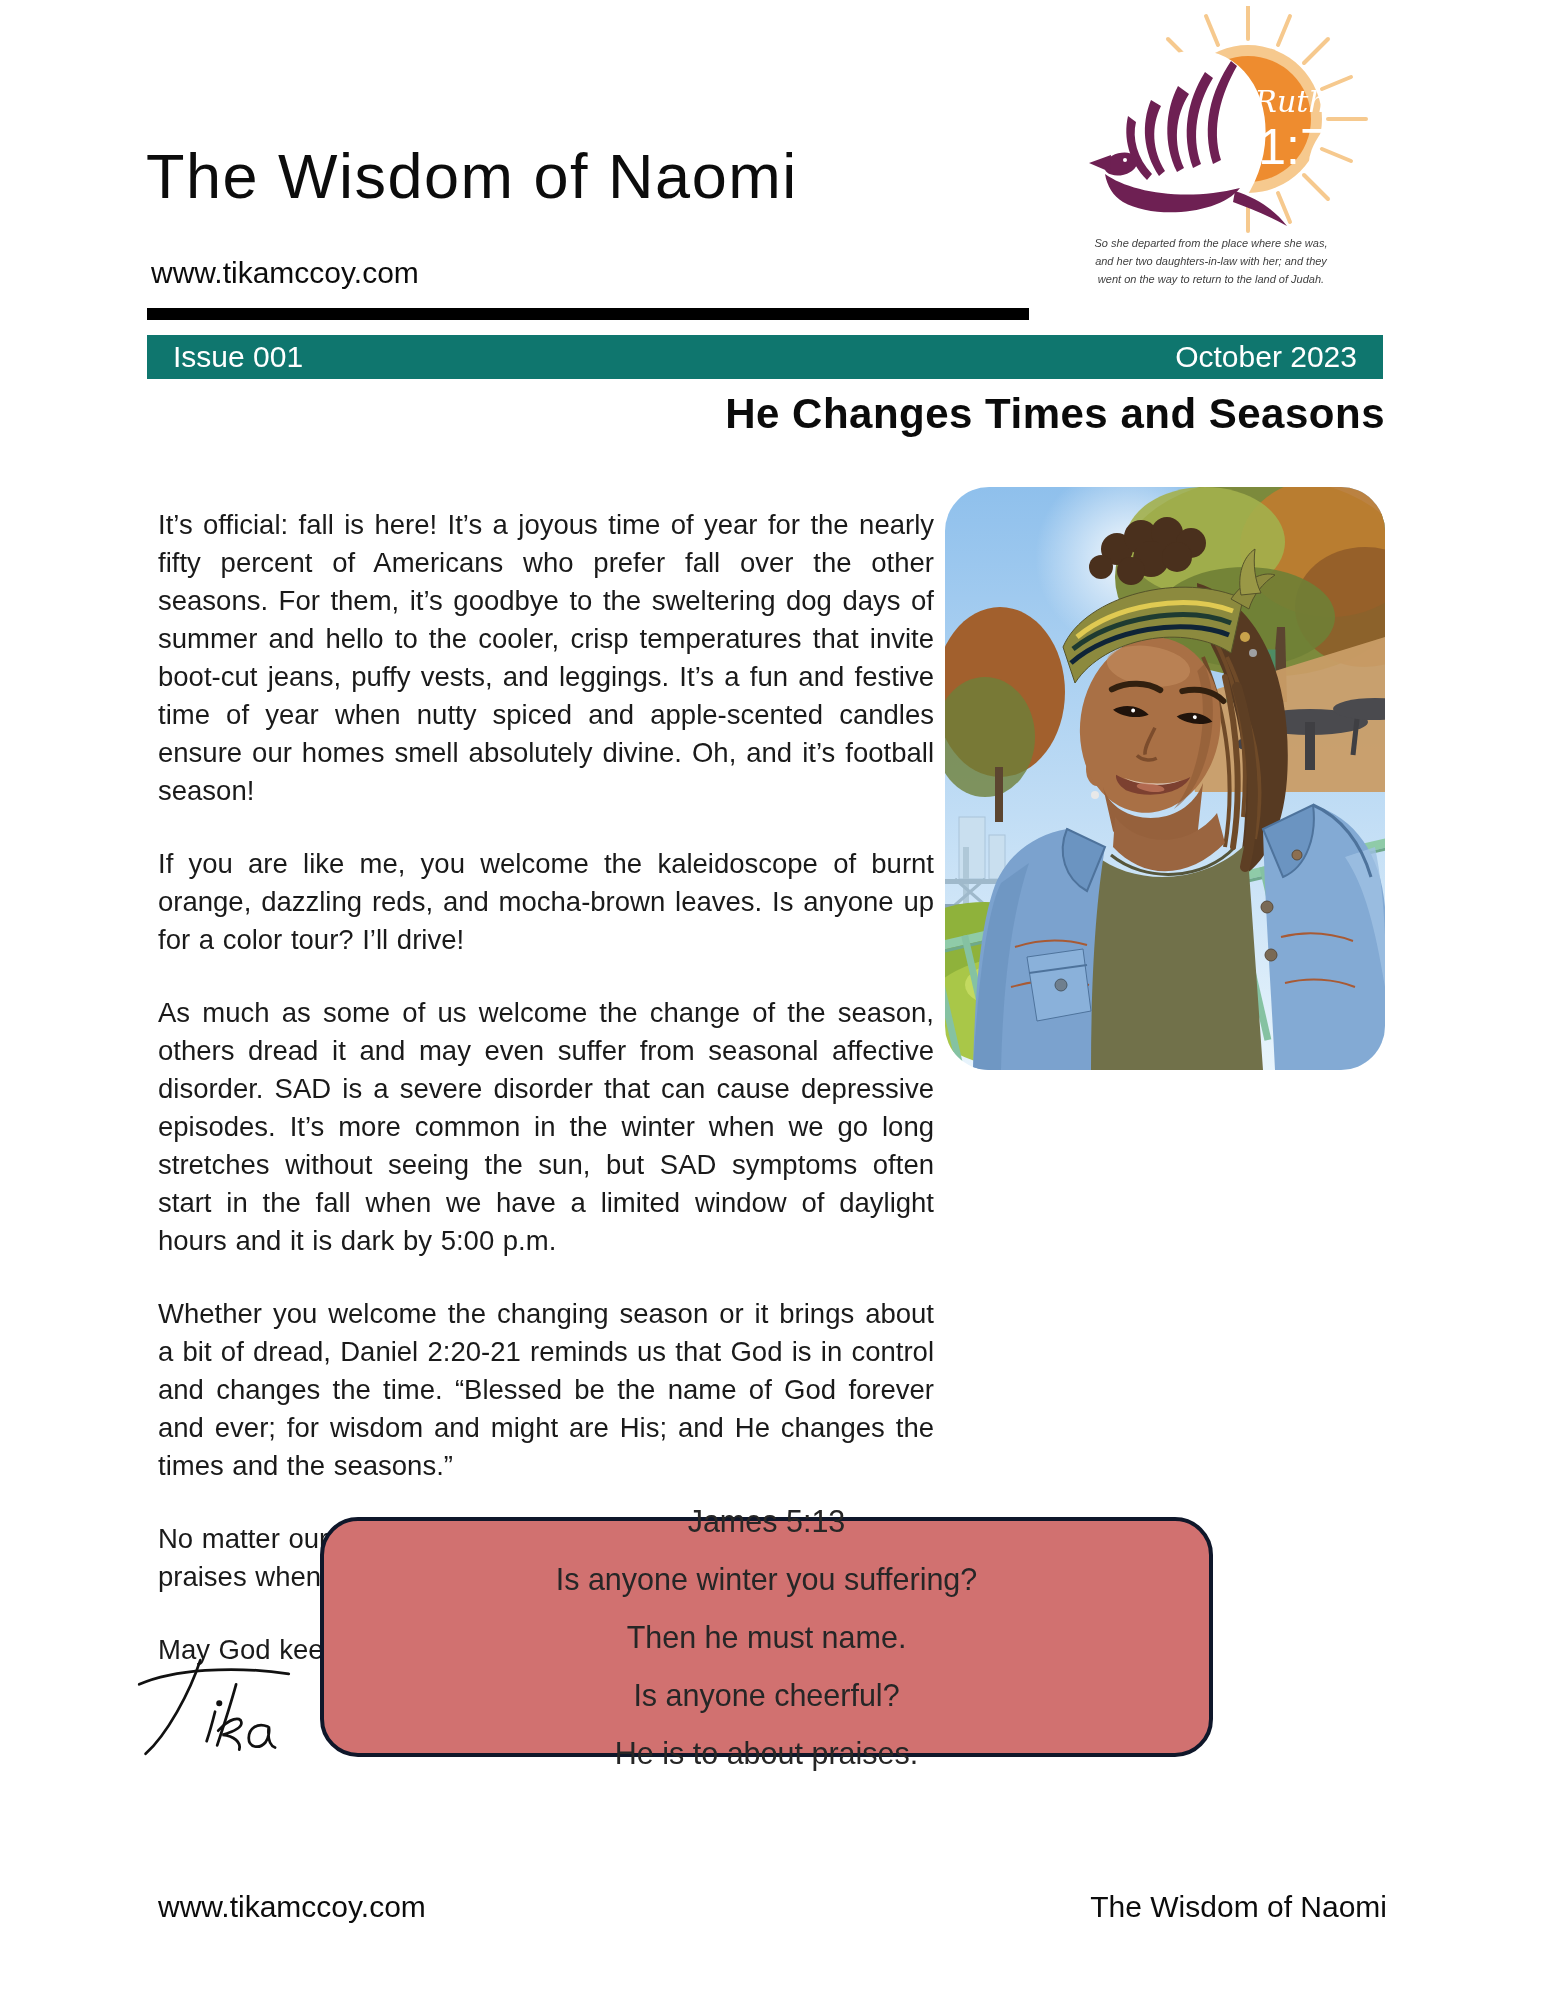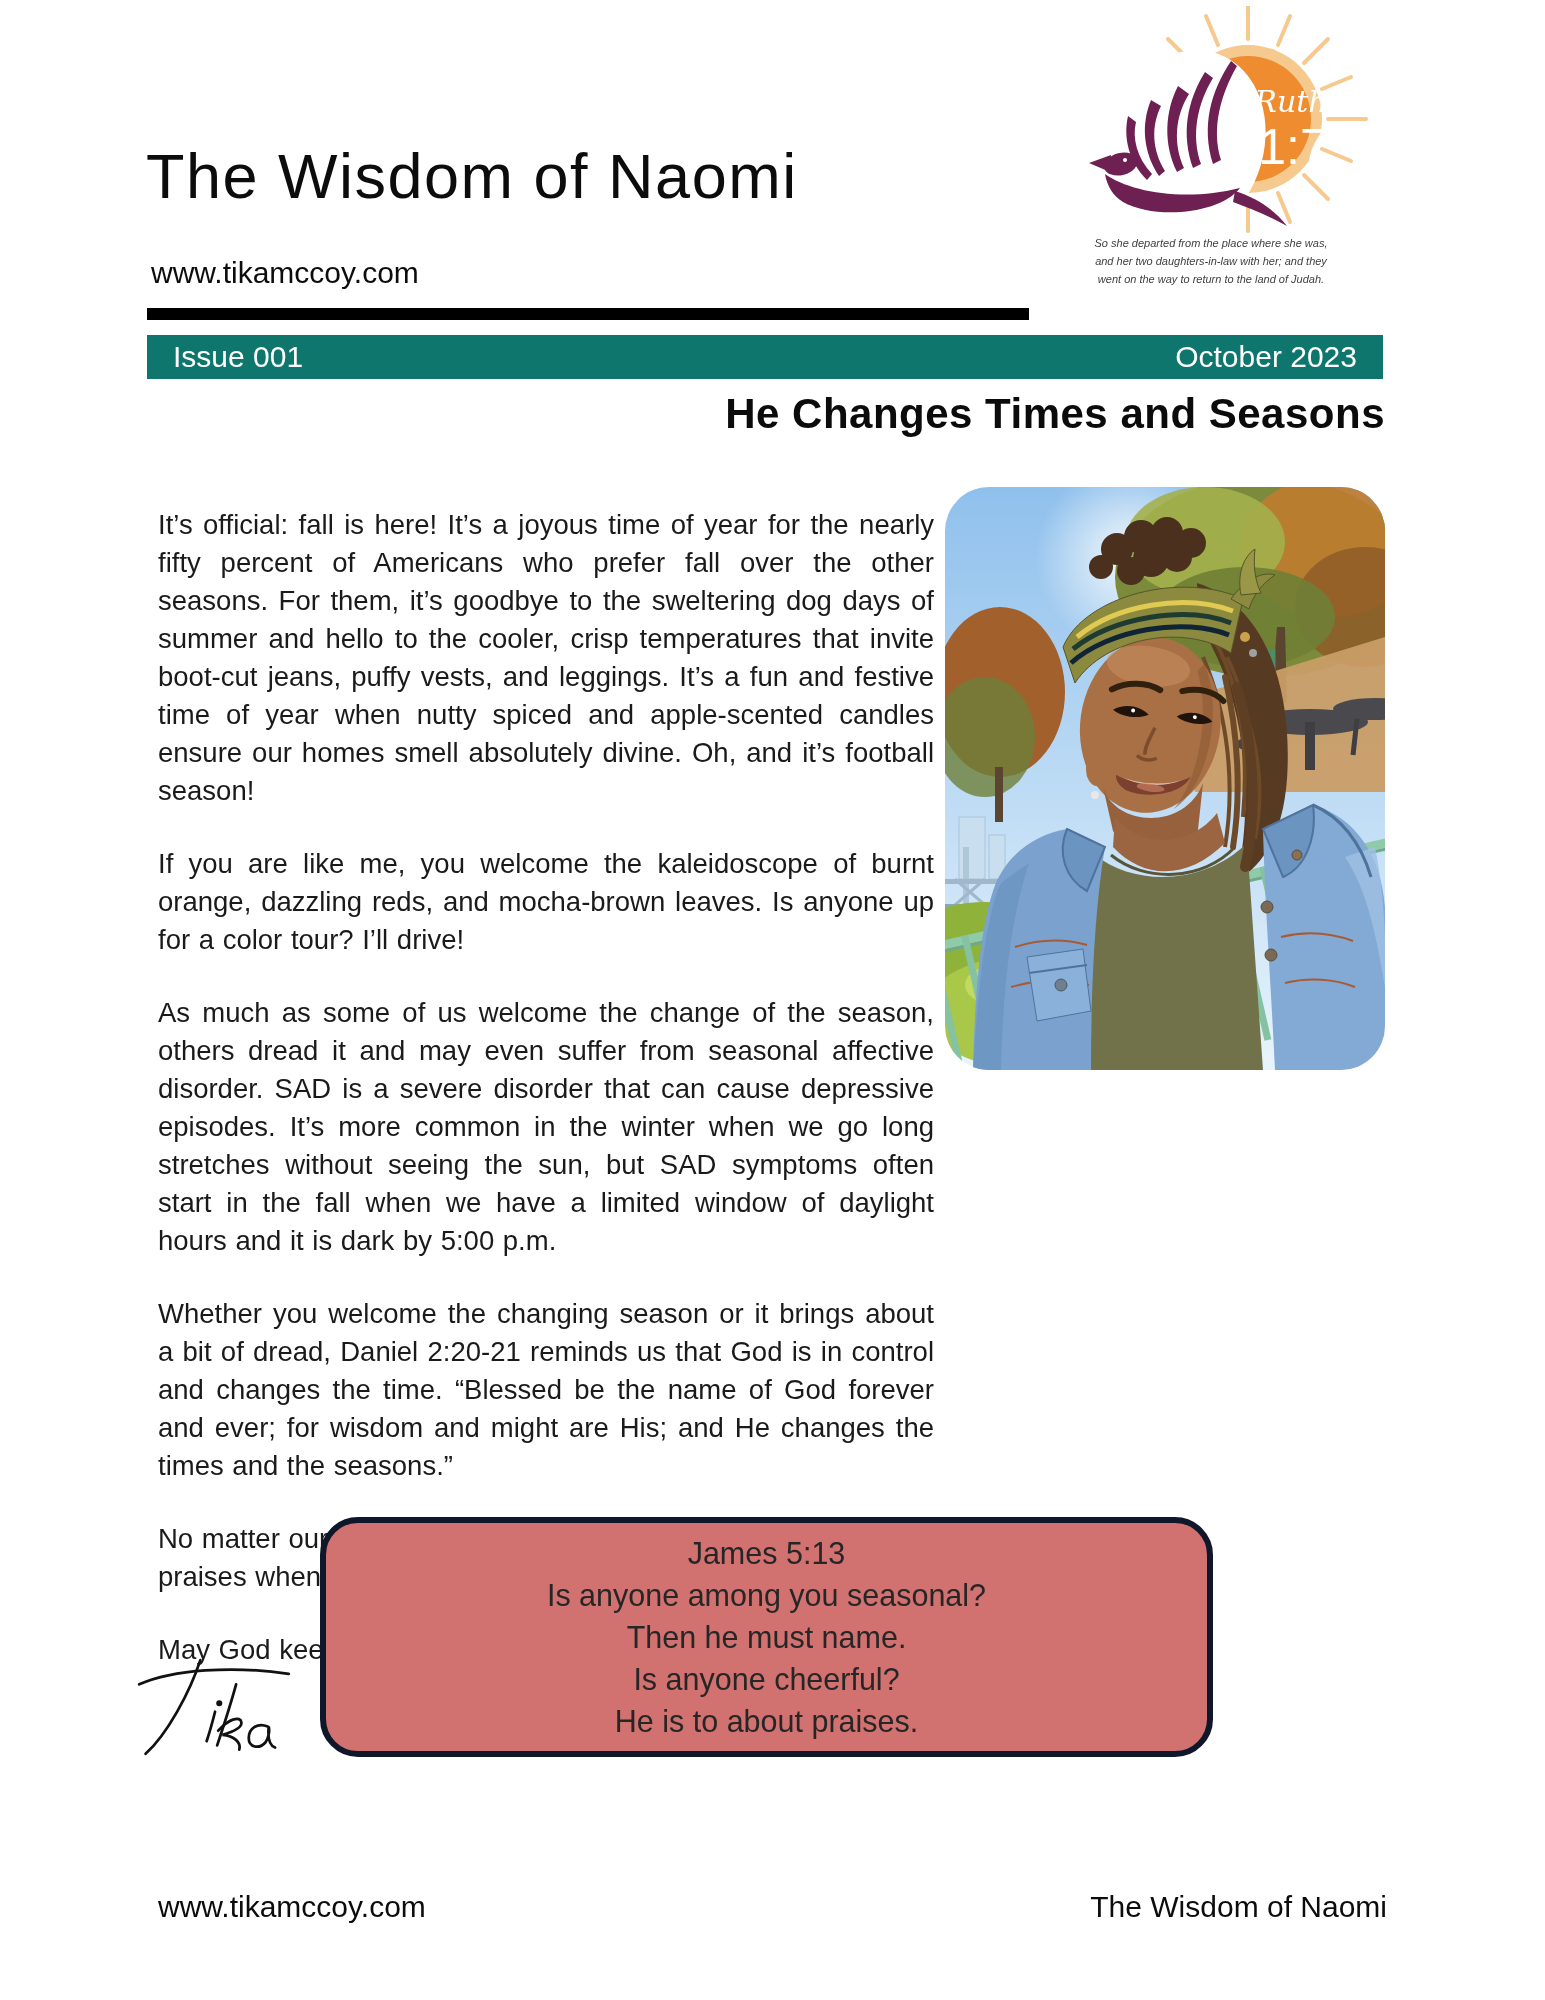--- a/index.html
+++ b/index.html
@@ -29,23 +29,23 @@
   .body-col{left:158px;top:490px;width:776px;font-size:27.5px;line-height:38px;text-align:justify;color:#1a1a1a;word-spacing:1px;}
   .body-col p{margin:16px 0 35px 0;}
   .body-col p.closing{margin-bottom:0;}
   .signature{margin:-12px 0 0 -24px;display:block;}
   
   .photo{left:945px;top:487px;width:440px;height:583px;border-radius:44px;overflow:hidden;}
   .photo svg{display:block;}
   
   .quote-box{
     left:320px;top:1517px;width:893px;height:240px;box-sizing:border-box;
-    background:#d17170;border:6px solid #0f172a;border-radius:38px;
+    background:#d17170;border:4px solid #0f172a;border-radius:38px;
     display:flex;flex-direction:column;justify-content:center;align-items:center;
-    font-size:30.5px;line-height:42px;font-weight:300;color:#262626;text-align:center;
+    font-size:30.5px;line-height:42px;font-weight:300;color:#262626;text-align:center;gap:16px;
   }
   
   .footer-left{left:158px;top:1890px;font-size:30px;color:#0c0c0c;}
   .footer-right{right:158px;top:1890px;font-size:30px;color:#0c0c0c;}
 </style>
 </head>
 <body>
 
 <div class="page">
 
@@ -280,21 +280,21 @@
           <circle cx="352" cy="368" r="5" fill="#8c6f52" stroke="#5a4c3c"></circle>
         </g>
         <path d="M292,200 C310,260 312,330 300,380" stroke="#5e3f24" stroke-width="10" stroke-linecap="round" fill="none"></path>
         <path d="M280,190 C294,250 296,310 288,360" stroke="#6f4a28" stroke-width="6" stroke-linecap="round" fill="none"></path>
       </g>
     </svg>
   </div>
 
   <div class="abs quote-box">
     <div>James 5:13</div>
-    <div>Is anyone among you seasonal?</div>
+    <div>Is anyone winter you suffering?</div>
     <div>Then he must name.</div>
     <div>Is anyone cheerful?</div>
     <div>He is to about praises.</div>
   </div>
 
   <div class="abs footer-left">www.tikamccoy.com</div>
   <div class="abs footer-right">The Wisdom of Naomi</div>
 
 </div>
 

